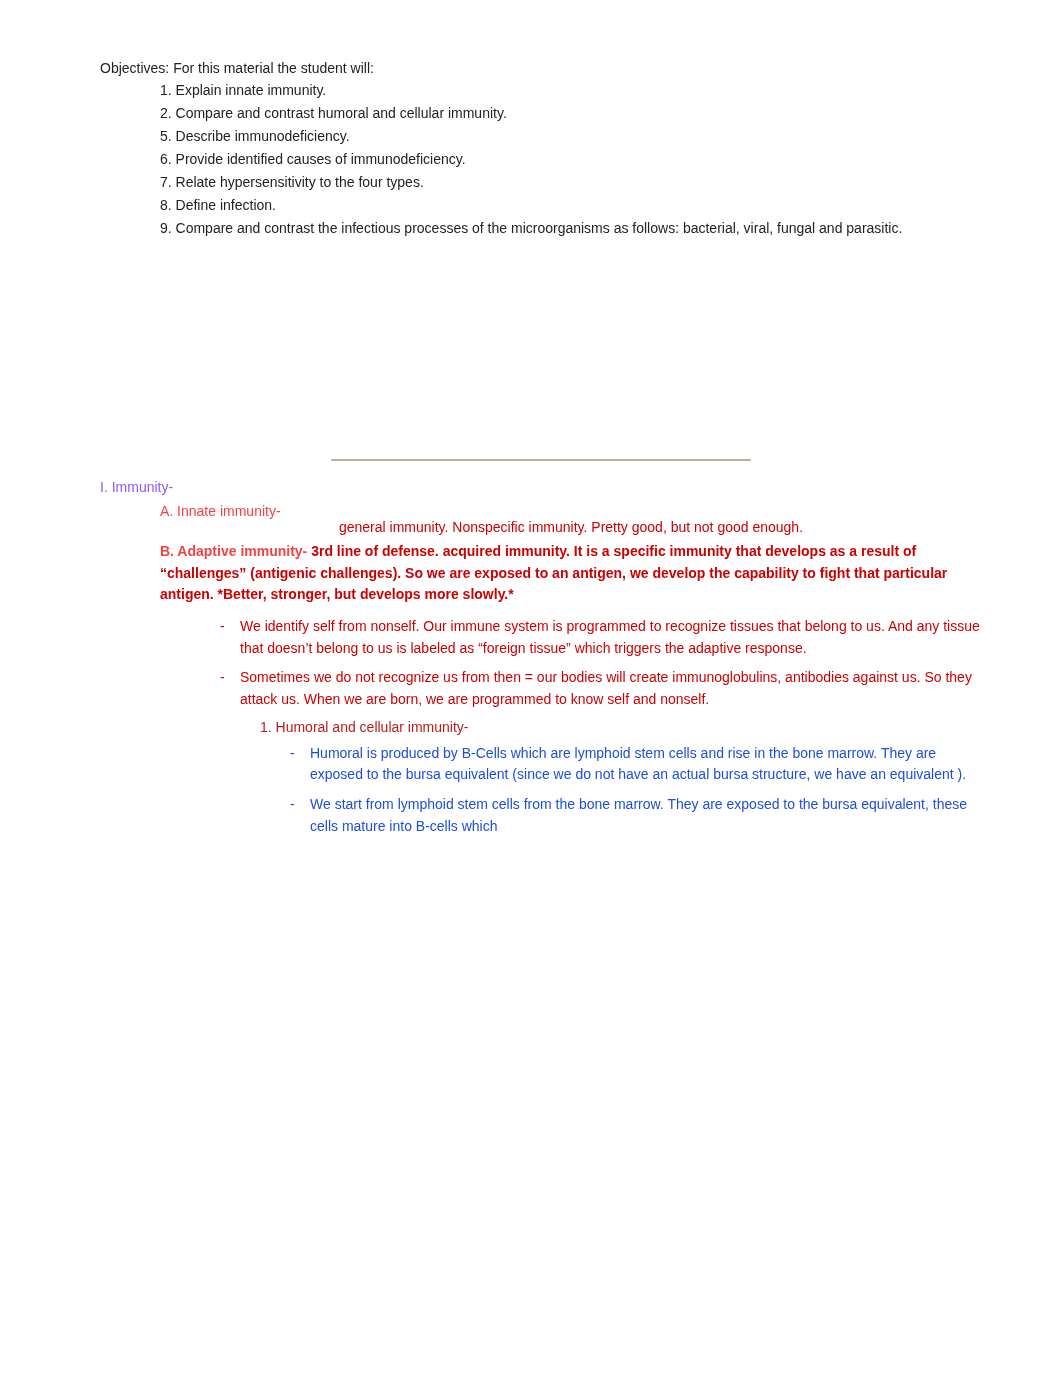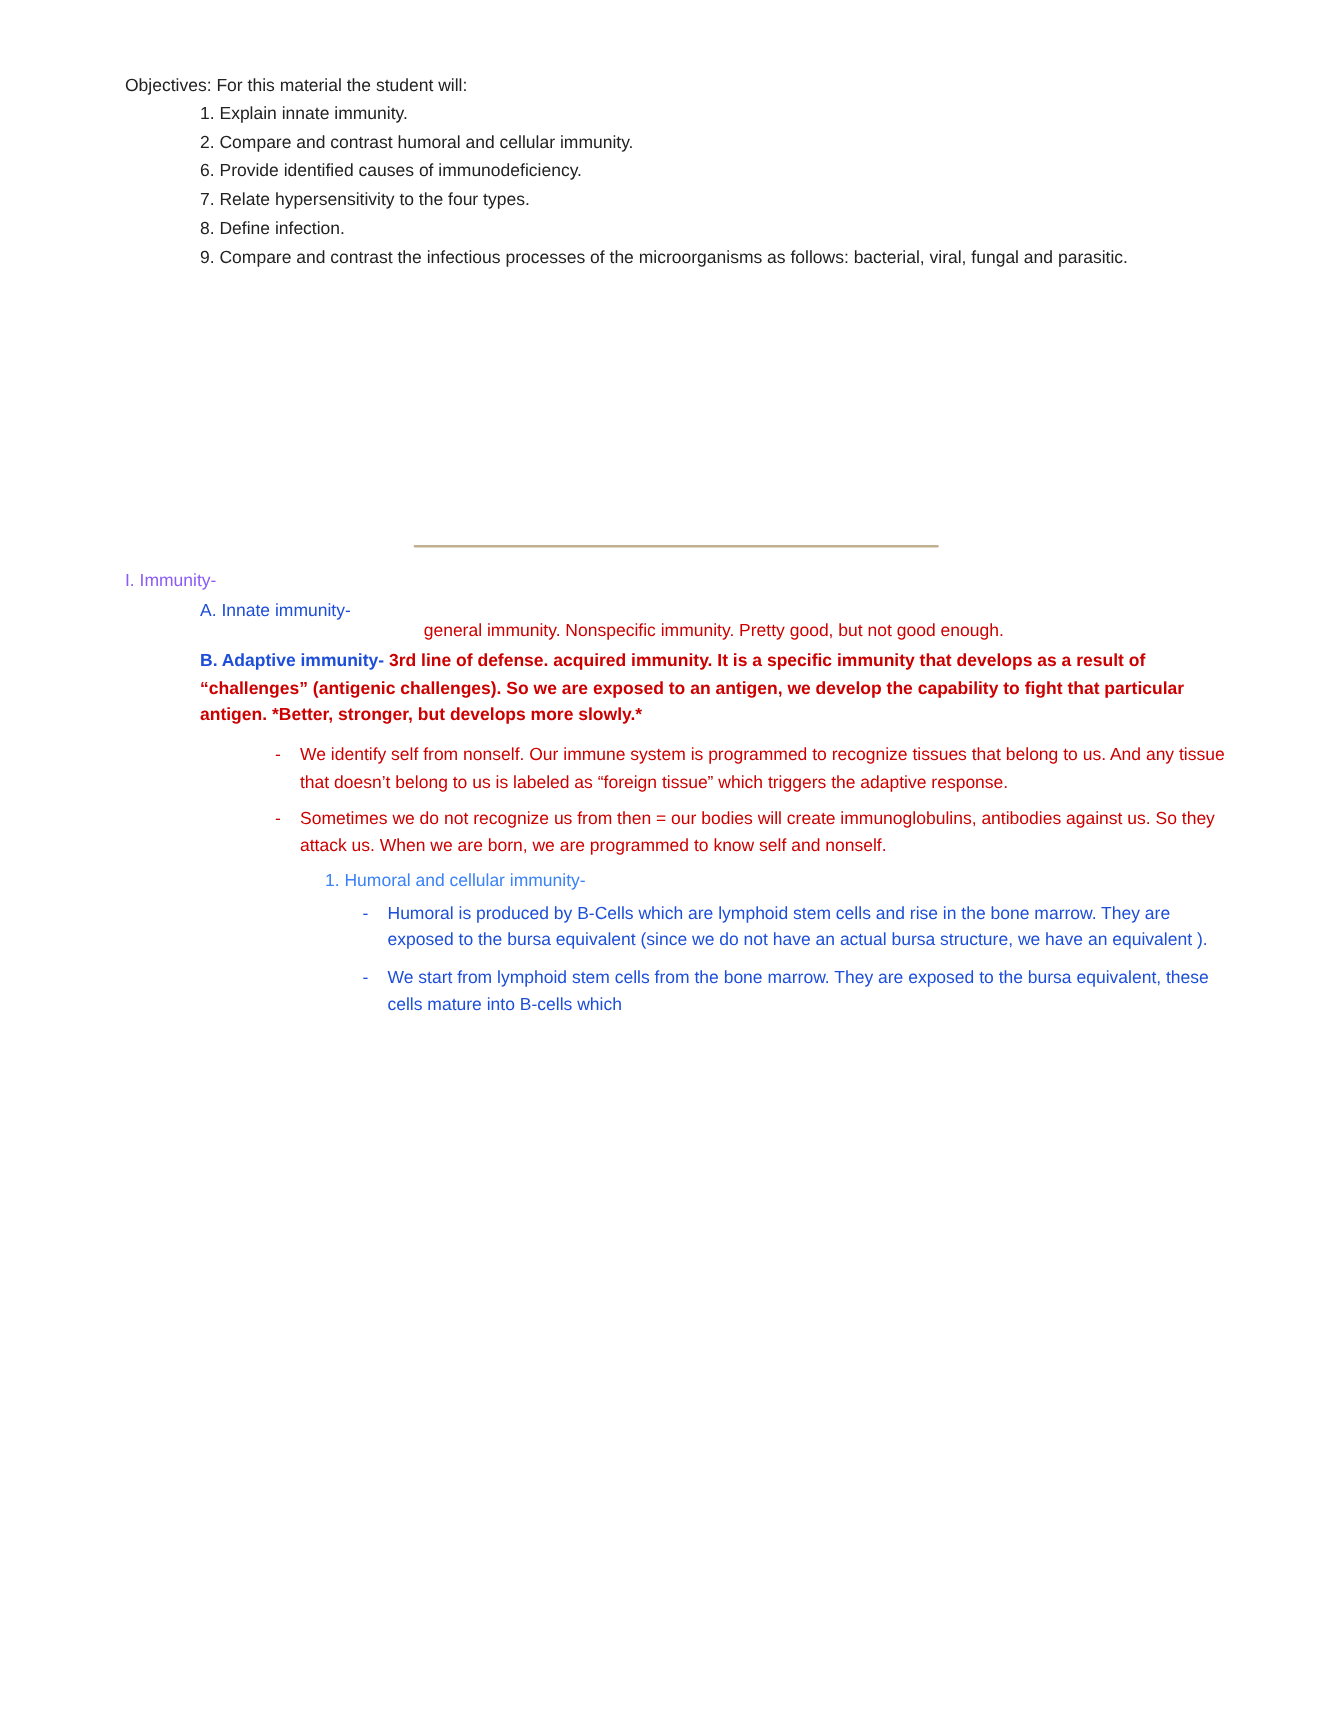--- a/index.html
+++ b/index.html
@@ -56,21 +56,21 @@
     }
     .subsection-b {
       padding-left: 60px;
       margin-bottom: 10px;
       font-weight: bold;
     }
     .red-text {
       color: #cc0000;
     }
     .black-text {
-      color: #1d4ed8;
+      color: #ef4444;
     }
     .bullet-list {
       list-style: none;
       padding-left: 120px;
       margin-bottom: 8px;
     }
     .bullet-list > li {
       position: relative;
       padding-left: 20px;
       margin-bottom: 8px;
@@ -81,21 +81,21 @@
       content: "-";
       position: absolute;
       left: 0;
       top: 0;
     }
     .sub-numbered {
       padding-left: 20px;
       margin-top: 6px;
     }
     .sub-numbered-label {
-      color: #3b82f6;
+      color: #b91c1c;
       margin-bottom: 2px;
     }
     .sub-bullet-list {
       list-style: none;
       padding-left: 30px;
       margin-top: 4px;
     }
     .sub-bullet-list > li {
       position: relative;
       padding-left: 20px;
@@ -115,20 +115,21 @@
     }
   </style>
 </head>
 <body>
 
 <div class="objectives-block">
   <p class="objectives-title">Objectives: For this material the student will:</p>
   <ul class="objectives-list">
     <li>1. Explain innate immunity.</li>
     <li>2. Compare and contrast humoral and cellular immunity.</li>
+    <li>5. Describe immunodeficiency.</li>
     <li>6. Provide identified causes of immunodeficiency.</li>
     <li>7. Relate hypersensitivity to the four types.</li>
     <li>8. Define infection.</li>
     <li class="multiline">
       <span>9. Compare and contrast the infectious processes of the microorganisms as follows: bacterial, viral, fungal and parasitic.</span>
     </li>
   </ul>
 </div>
 
 <div class="divider-area">

